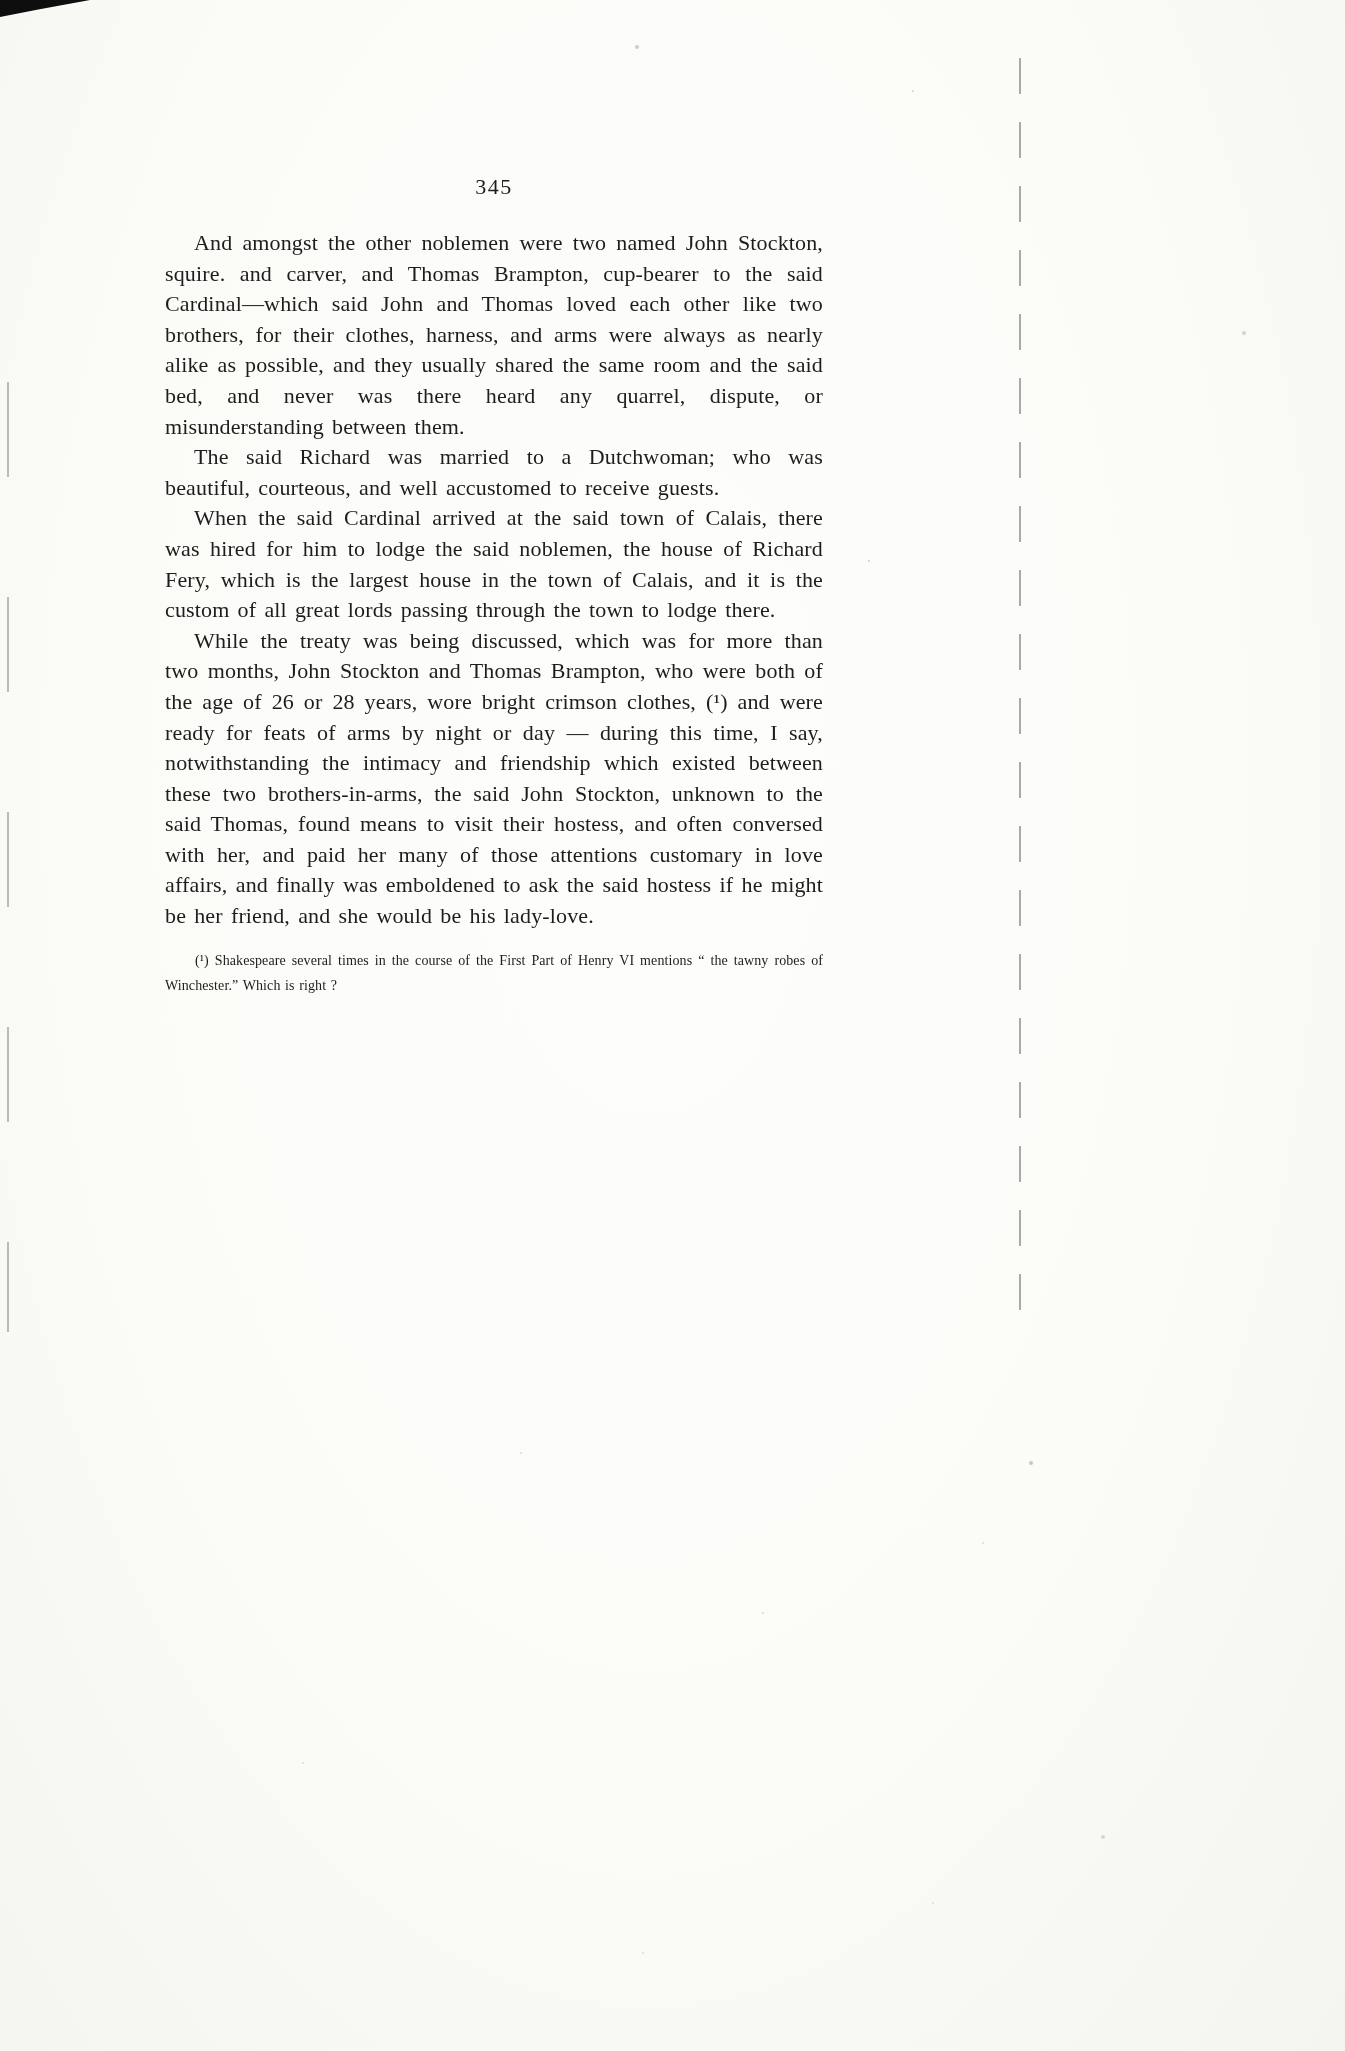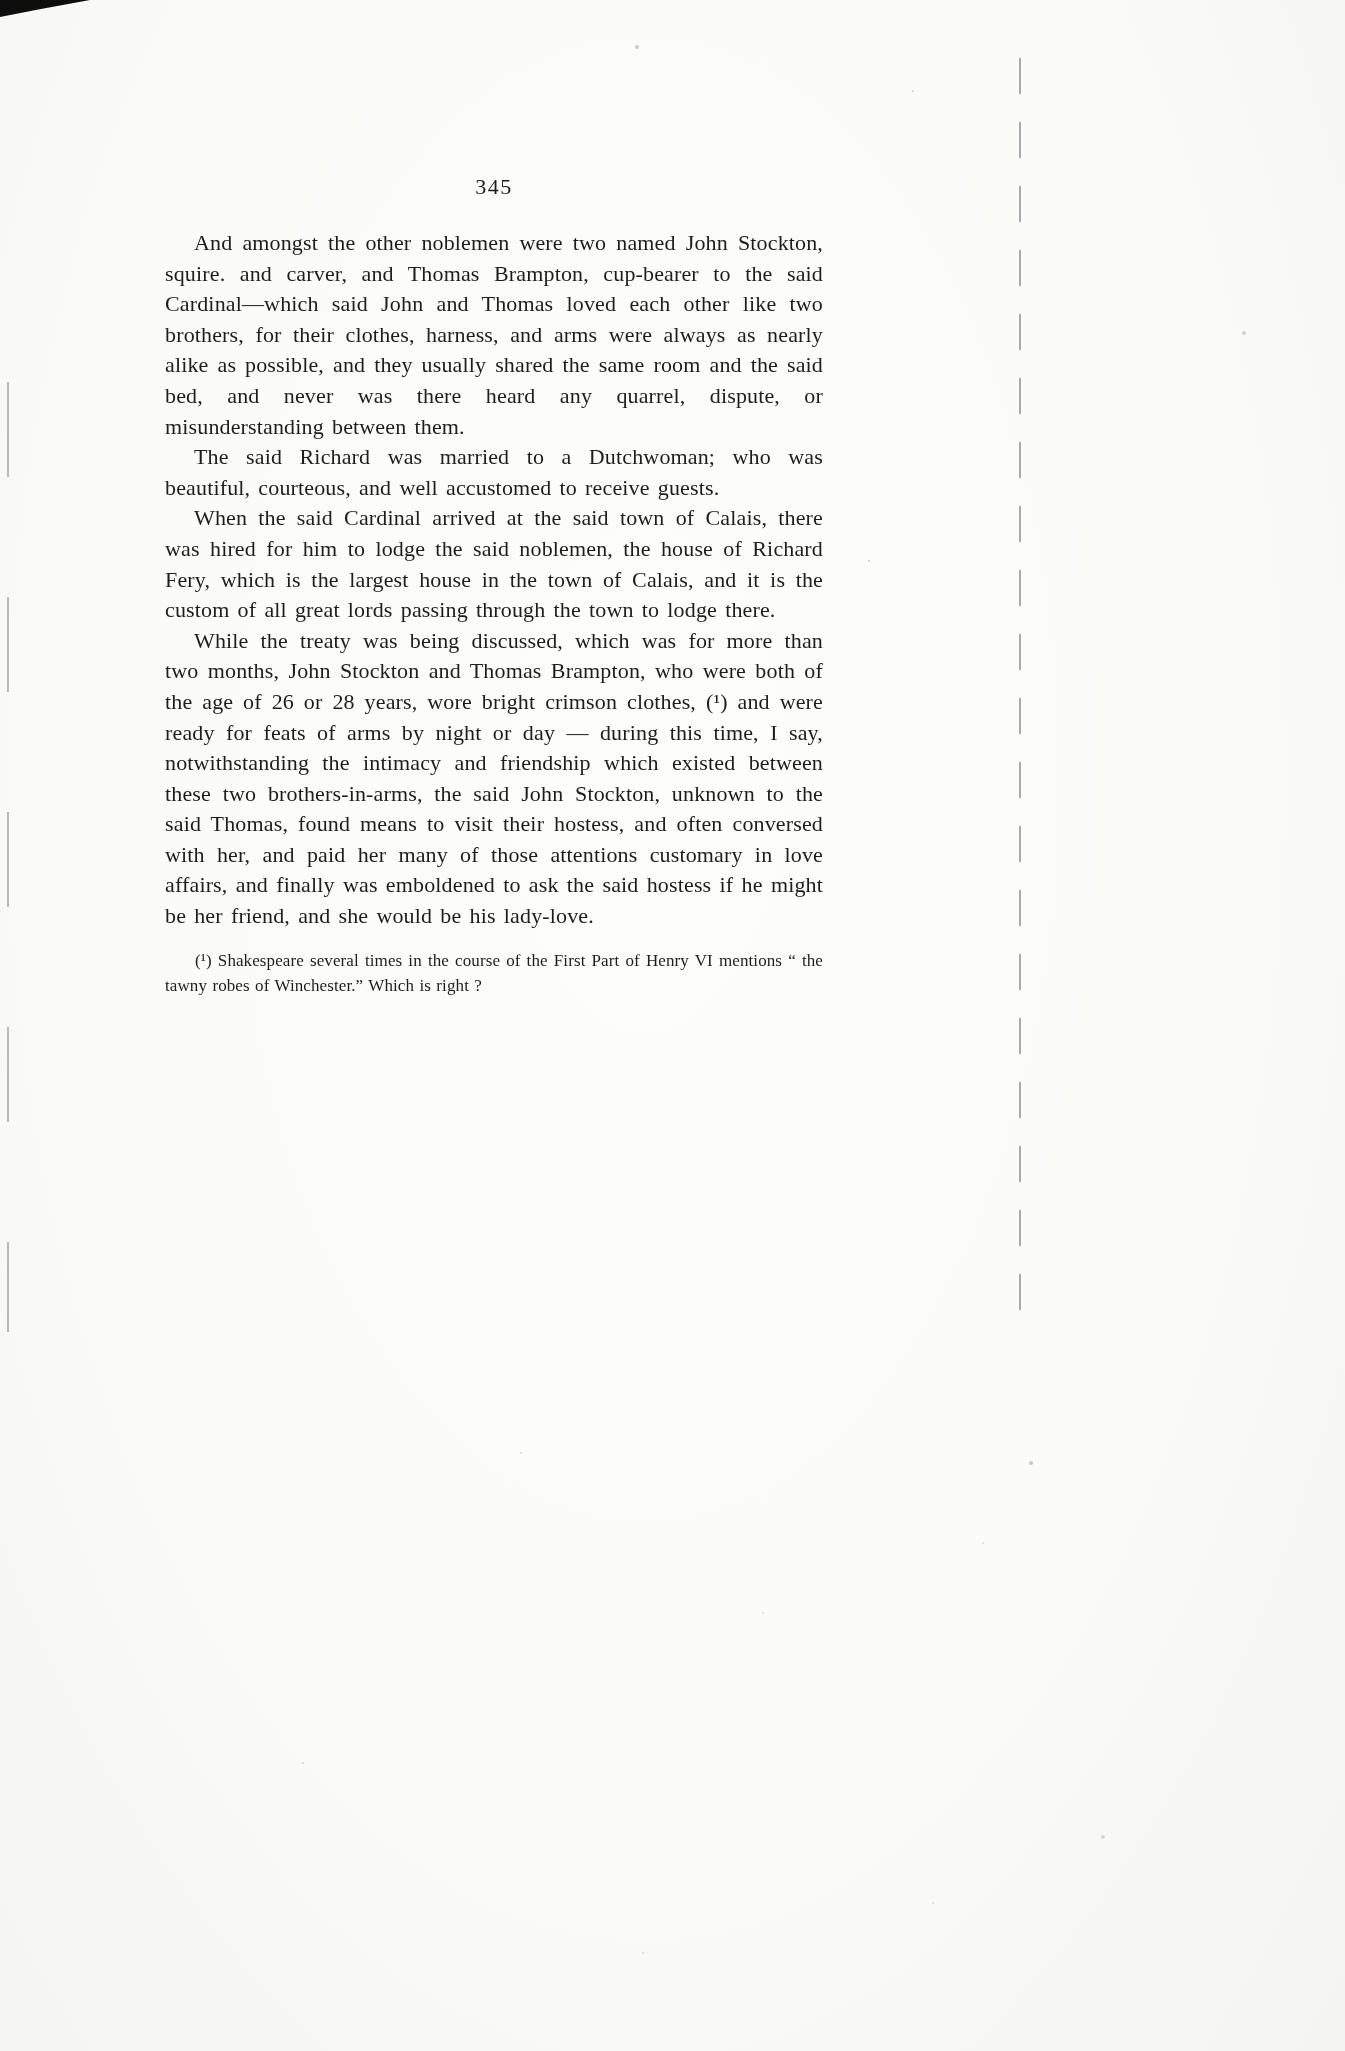--- a/index.html
+++ b/index.html
@@ -37,21 +37,21 @@
     line-height: 30.6px;
     text-align: justify;
     word-spacing: 2.5px;
     letter-spacing: 0.15px;
   }
   p.body-par.indent {
     text-indent: 29px;
   }
   p.footnote {
     margin: 16px 0 0 0;
-    font-size: 17px;
+    font-size: 14px;
     line-height: 25px;
     text-align: justify;
     text-indent: 30px;
     word-spacing: 1px;
     letter-spacing: 0.1px;
   }
 
   
   .corner-mark {
     position: absolute;

